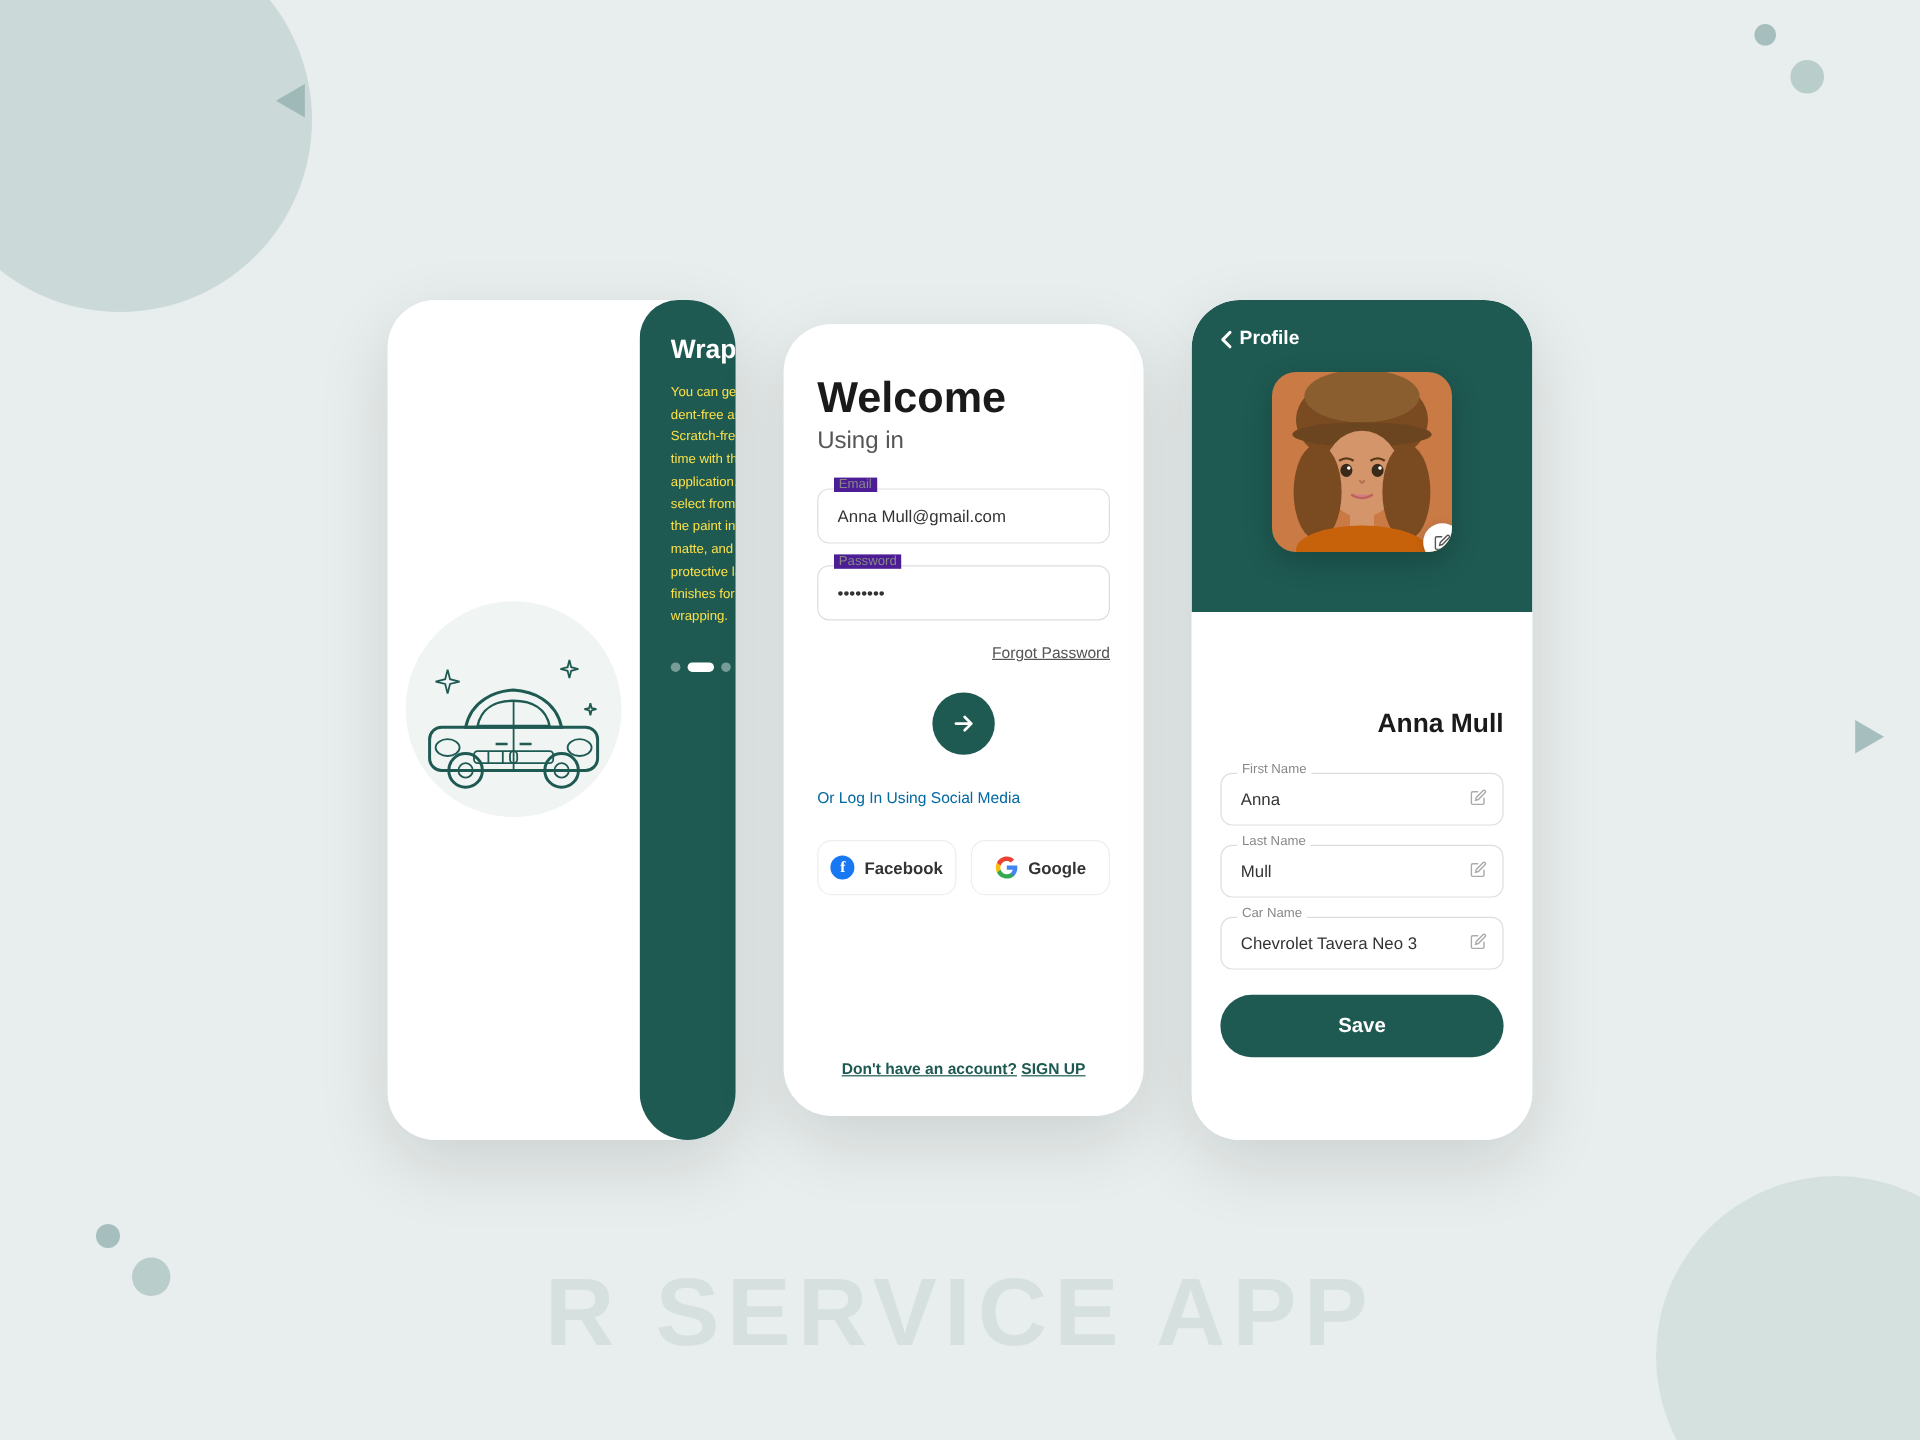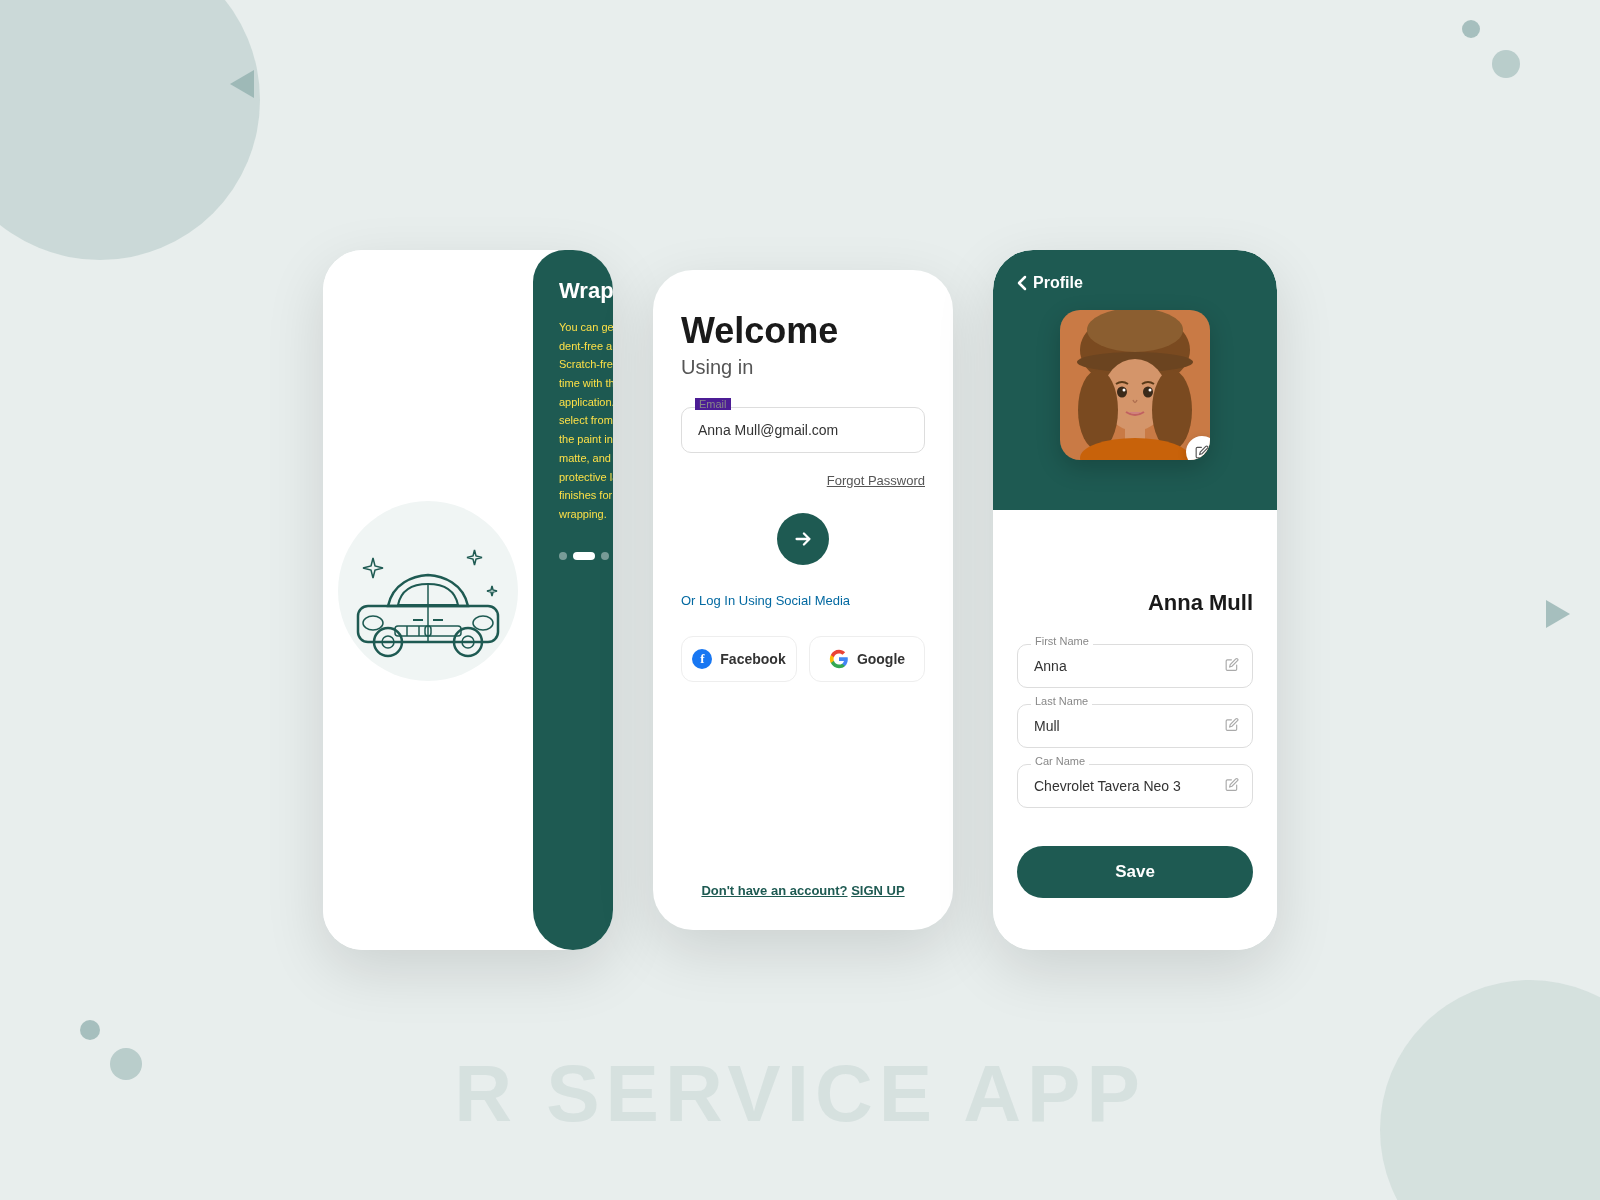--- a/index.html
+++ b/index.html
@@ -409,21 +409,21 @@
     .save-btn {
       width: 100%;
       background: #1e5a52;
       color: #fff;
       border: none;
       border-radius: 26px;
       padding: 16px;
       font-size: 17px;
       font-weight: 700;
       cursor: pointer;
-      margin-top: 22px;
+      margin-top: 5px;
     }
 
     
     .fb-icon {
       width: 20px;
       height: 20px;
       background: #1877f2;
       border-radius: 50%;
       display: flex;
       align-items: center;
@@ -507,20 +507,24 @@
 
 <div class="phone-card card-signin">
   <h1>Welcome</h1>
   <h2>Using in</h2>
 
   <div class="field-group">
     <span class="field-label">Email</span>
     <input class="field-input" type="text" value="Anna Mull@gmail.com" style="">
   </div>
 
+  <div class="field-group">
+    <span class="field-label">Password</span>
+    <input class="field-input" type="password" value="12345678" style="">
+  </div>
 
   <div class="forgot-link">
     <a href="#">Forgot Password</a>
   </div>
 
   <button class="submit-btn">
     <svg width="22" height="22" viewBox="0 0 24 24" fill="none">
       <path d="M5 12H19M13 6l6 6-6 6" stroke="white" stroke-width="2.5" stroke-linecap="round" stroke-linejoin="round"></path>
     </svg>
   </button>

